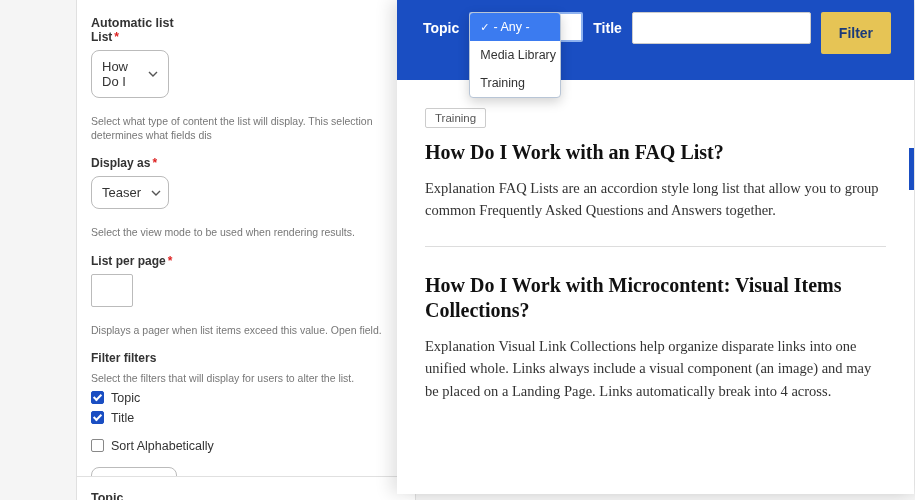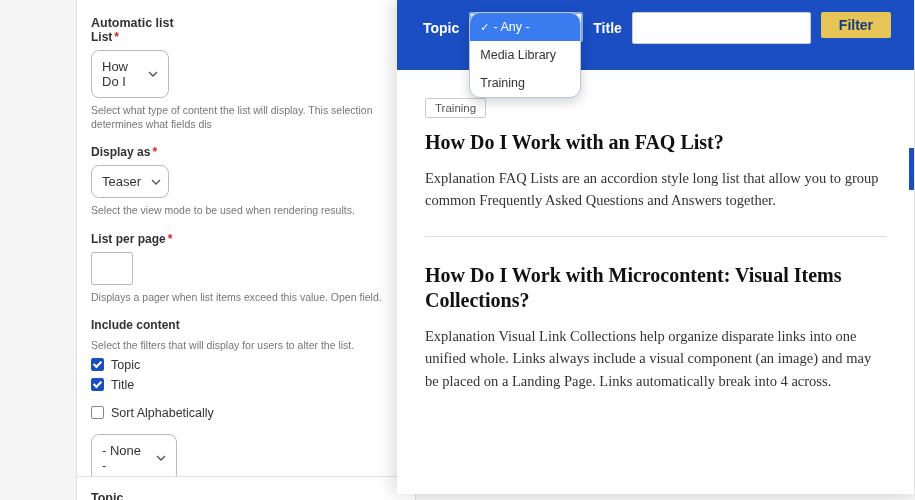--- a/index.html
+++ b/index.html
@@ -55,21 +55,21 @@
   .text-input {
     border: 1px solid #bbb;
     border-radius: 2px;
     padding: 8px 20px;
     font-size: 13px;
     width: 42px;
   }
   .help {
     font-size: 10.5px;
     color: #777;
-    margin-top: 5px;
+    margin-top: 16px;
     line-height: 1.35;
   }
   .checkbox-row {
     display: flex;
     align-items: center;
     gap: 7px;
     margin-bottom: 6px;
     font-size: 12.5px;
   }
   .cb {
@@ -130,24 +130,24 @@
   .topic-select {
     width: 114px;
     height: 30px;
     border: 2px solid #8fb3f0;
     background: #fff;
     border-radius: 2px;
   }
   .dropdown {
     position: absolute;
     top: 0; left: 0;
-    width: 112px;
+    width: 92px;
     background: #fff;
     border: 1px solid #b8c5d6;
-    border-radius: 11px;
+    border-radius: 4px;
     box-shadow: 0 4px 12px rgba(0,0,0,0.18);
     overflow: hidden;
     z-index: 10;
   }
   .dd-item {
     padding: 7px 10px;
     font-size: 12.5px;
     cursor: pointer;
     white-space: nowrap;
   }
@@ -163,21 +163,21 @@
     border: 1px solid #ccc;
     border-radius: 2px;
   }
   .filter-btn {
     background: #e6c455;
     color: #1a3a7a;
     font-weight: 700;
     font-size: 14px;
     border: none;
     border-radius: 2px;
-    height: 26px;
+    height: 42px;
     padding: 0 18px;
     margin-left: auto;
     cursor: pointer;
   }
 
   .content { padding: 28px 28px 0; }
   .article { padding-bottom: 24px; border-bottom: 1px solid #ddd; margin-bottom: 26px; }
   .article:last-child { border-bottom: none; }
   .tag {
     display: inline-block;
@@ -243,21 +243,21 @@
     <div class="help">Select the view mode to be used when rendering results.</div>
   </div>
 
   <div class="field">
     <label class="field-label"><span>List per page</span><span class="req">*</span></label>
     <input class="text-input" value="10" style="">
     <div class="help">Displays a pager when list items exceed this value. Open field.</div>
   </div>
 
   <div class="field">
-    <label class="field-label">Include content</label>
+    <label class="field-label">Filter filters</label>
     <div class="help" style="margin-top:0;margin-bottom:6px">Select the filters that will display for users to alter the list.</div>
     <div class="checkbox-row">
       <span class="cb checked"></span>
       <span>Topic</span>
     </div>
     <div class="checkbox-row">
       <span class="cb checked"></span>
       <span>Title</span>
     </div>
   </div>

